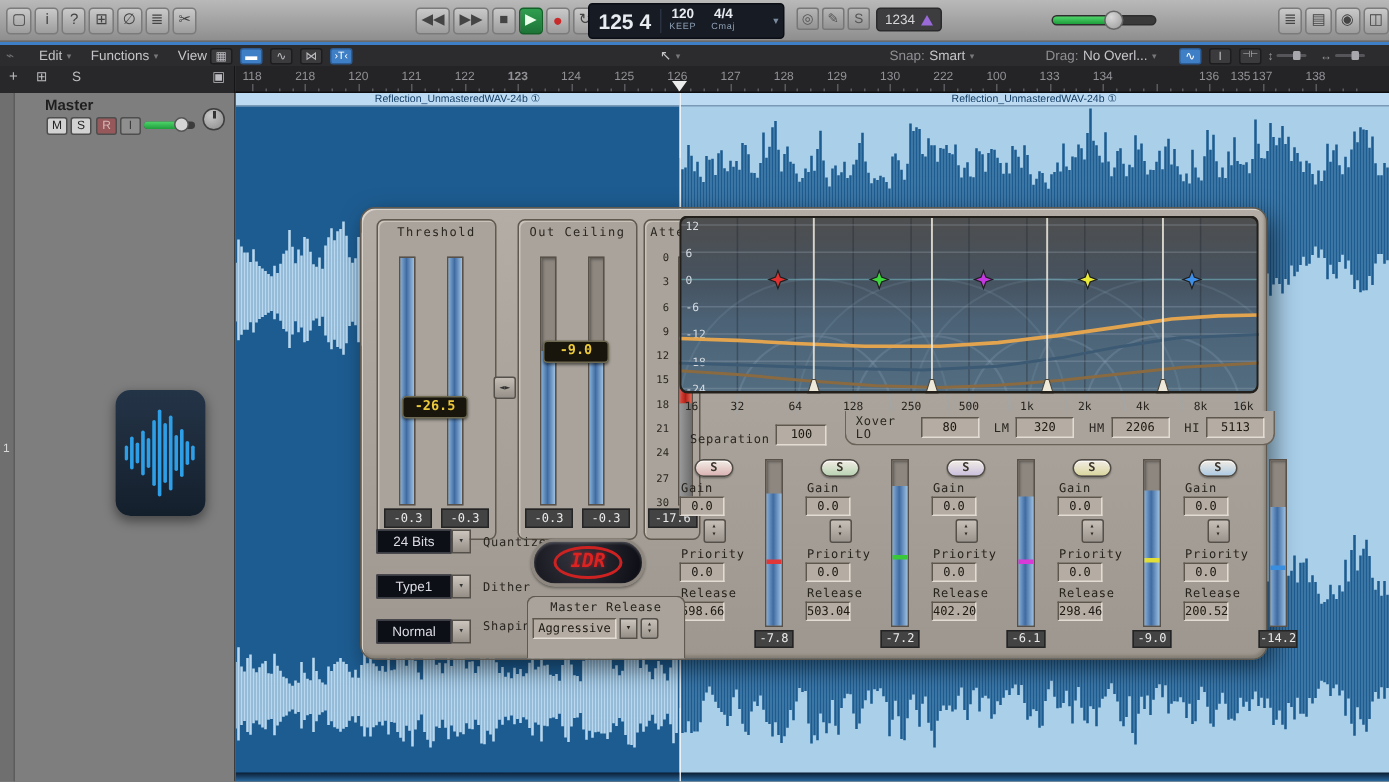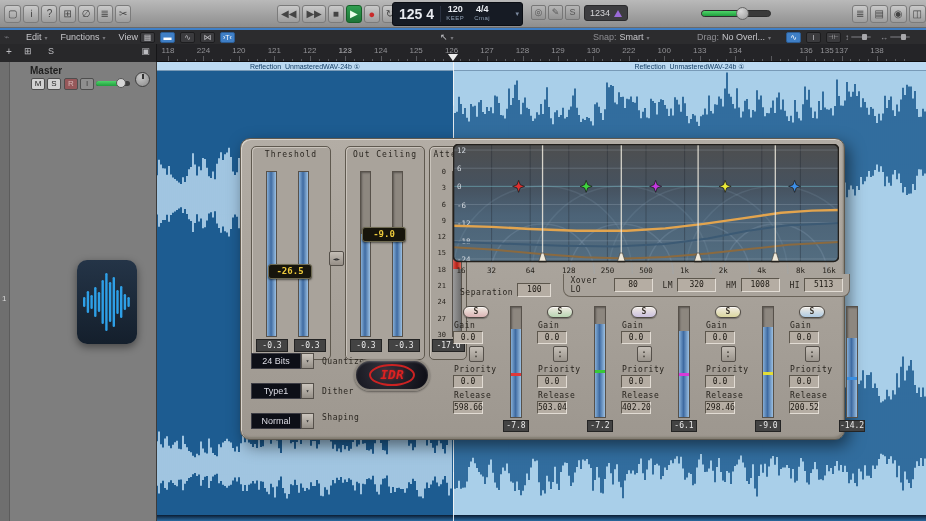--- a/index.html
+++ b/index.html
@@ -228,21 +228,21 @@
     <span style="left:24px;font-size:9px">⊞</span>
     <span style="left:48px;font-size:9px">S</span>
     <span style="right:6px;font-size:9px">▣</span>
   </div>
   <div class="ruler" id="ruler">
       <span class="bar-num" style="left: 11px;">118</span>
       <span class="tick" style="left: 11px; height: 5px;"></span>
       <span class="tick" style="left: 19.86px; height: 2px;"></span>
       <span class="tick" style="left: 28.72px; height: 2px;"></span>
       <span class="tick" style="left: 37.58px; height: 2px;"></span>
-      <span class="bar-num" style="left: 46.45px;">224</span>
+      <span class="bar-num" style="left: 46.45px;">218</span>
       <span class="tick" style="left: 46.45px; height: 5px;"></span>
       <span class="tick" style="left: 55.31px; height: 2px;"></span>
       <span class="tick" style="left: 64.17px; height: 2px;"></span>
       <span class="tick" style="left: 73.03px; height: 2px;"></span>
       <span class="bar-num" style="left: 81.9px;">120</span>
       <span class="tick" style="left: 81.9px; height: 5px;"></span>
       <span class="tick" style="left: 90.76px; height: 2px;"></span>
       <span class="tick" style="left: 99.62px; height: 2px;"></span>
       <span class="tick" style="left: 108.48px; height: 2px;"></span>
       <span class="bar-num" style="left: 117.35px;">121</span>
@@ -522,21 +522,21 @@
 
   <div id="sep-row" style="position:absolute;left:219px;top:140px;width:390px;height:18px;display:flex;align-items:flex-end">
       <span class="plabel" style="margin-right: 4px;">Separation</span>
       <span class="fieldbox" style="display: inline-block; width: 44px; height: 14px; line-height: 12px;">100</span>
       <span style="display: flex; align-items: center; margin-left: 12px; gap: 4px; background: rgb(169, 163, 155); border-right: 1px solid rgb(106, 99, 89); border-bottom: 1px solid rgb(106, 99, 89); border-left: 1px solid rgb(106, 99, 89); border-image: initial; border-top: none; border-radius: 0px 0px 8px 8px; padding: 2px 6px;">
         <span class="plabel">Xover LO</span>
         <span class="fieldbox" style="display: inline-block; width: 42px; height: 14px; line-height: 12px;">80</span>
         <span class="plabel" style="margin-left: 6px;">LM</span>
         <span class="fieldbox" style="display: inline-block; width: 42px; height: 14px; line-height: 12px;">320</span>
         <span class="plabel" style="margin-left: 6px;">HM</span>
-        <span class="fieldbox" style="display: inline-block; width: 42px; height: 14px; line-height: 12px;">1008</span>
+        <span class="fieldbox" style="display: inline-block; width: 42px; height: 14px; line-height: 12px;">2206</span>
         <span class="plabel" style="margin-left: 6px;">HI</span>
         <span class="fieldbox" style="display: inline-block; width: 42px; height: 14px; line-height: 12px;">5113</span>
       </span>
     </div>
 
   <div id="bands" style="position:absolute;left:212px;top:167px;width:390px;display:flex;gap:9px">
       <div class="band">
         <div class="band-controls">
           <div class="sbtn" style="background: linear-gradient(rgb(242, 236, 228), rgb(218, 180, 180));">S</div>
           <div class="bc-label">Gain</div>
@@ -667,13 +667,24 @@
         <span class="val">Normal</span>
         <span class="arr">▾</span>
       </div>
     <span class="plabel" style="margin-left:8px">Shaping</span>
   </div>
 
   <div class="idr">
       <span>IDR</span>
     </div>
 
+  <div class="p-mr">
+    <div class="t">Master Release</div>
+    <div class="row">
+      <div class="fieldbox val">Aggressive</div>
+      <span class="arr" style="width:12px;height:14px;background:linear-gradient(#cbc5bd,#948e86);border:1px solid #55504a;font-size:6px;line-height:12px;text-align:center">▾</span>
+      <span class="stepper" style="margin:0;width:12px;height:14px">
+          <span>▴</span>
+          <span>▾</span>
+        </span>
+    </div>
+  </div>
 </div>
 
 </body></html>

